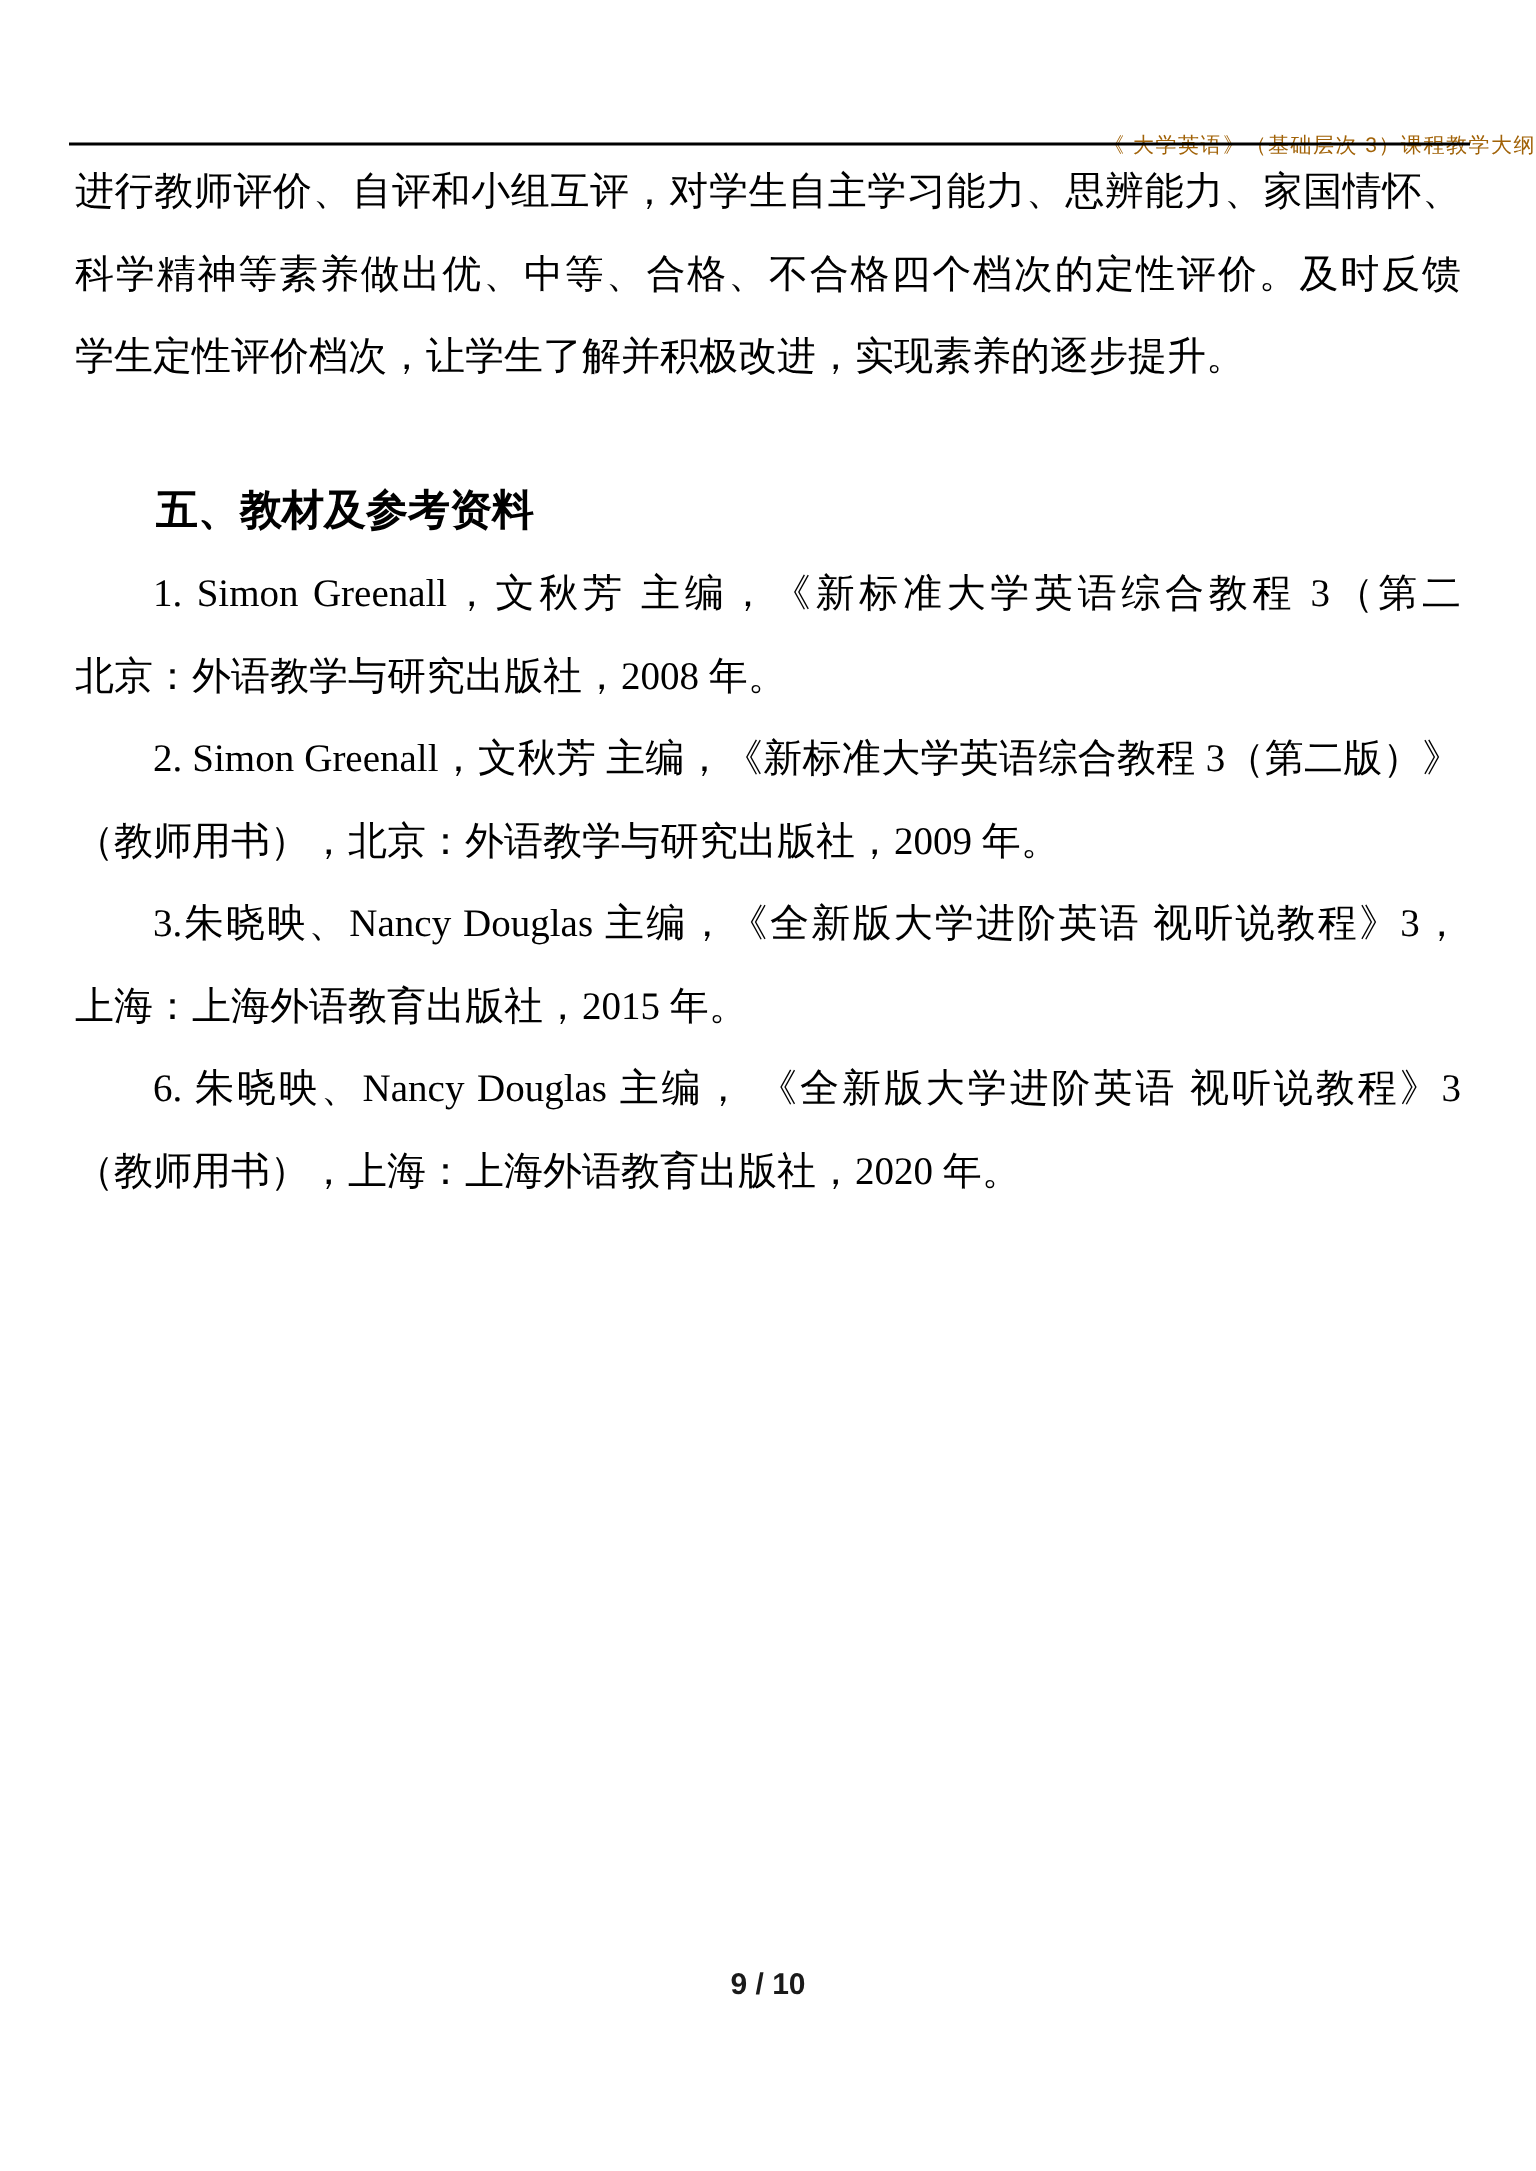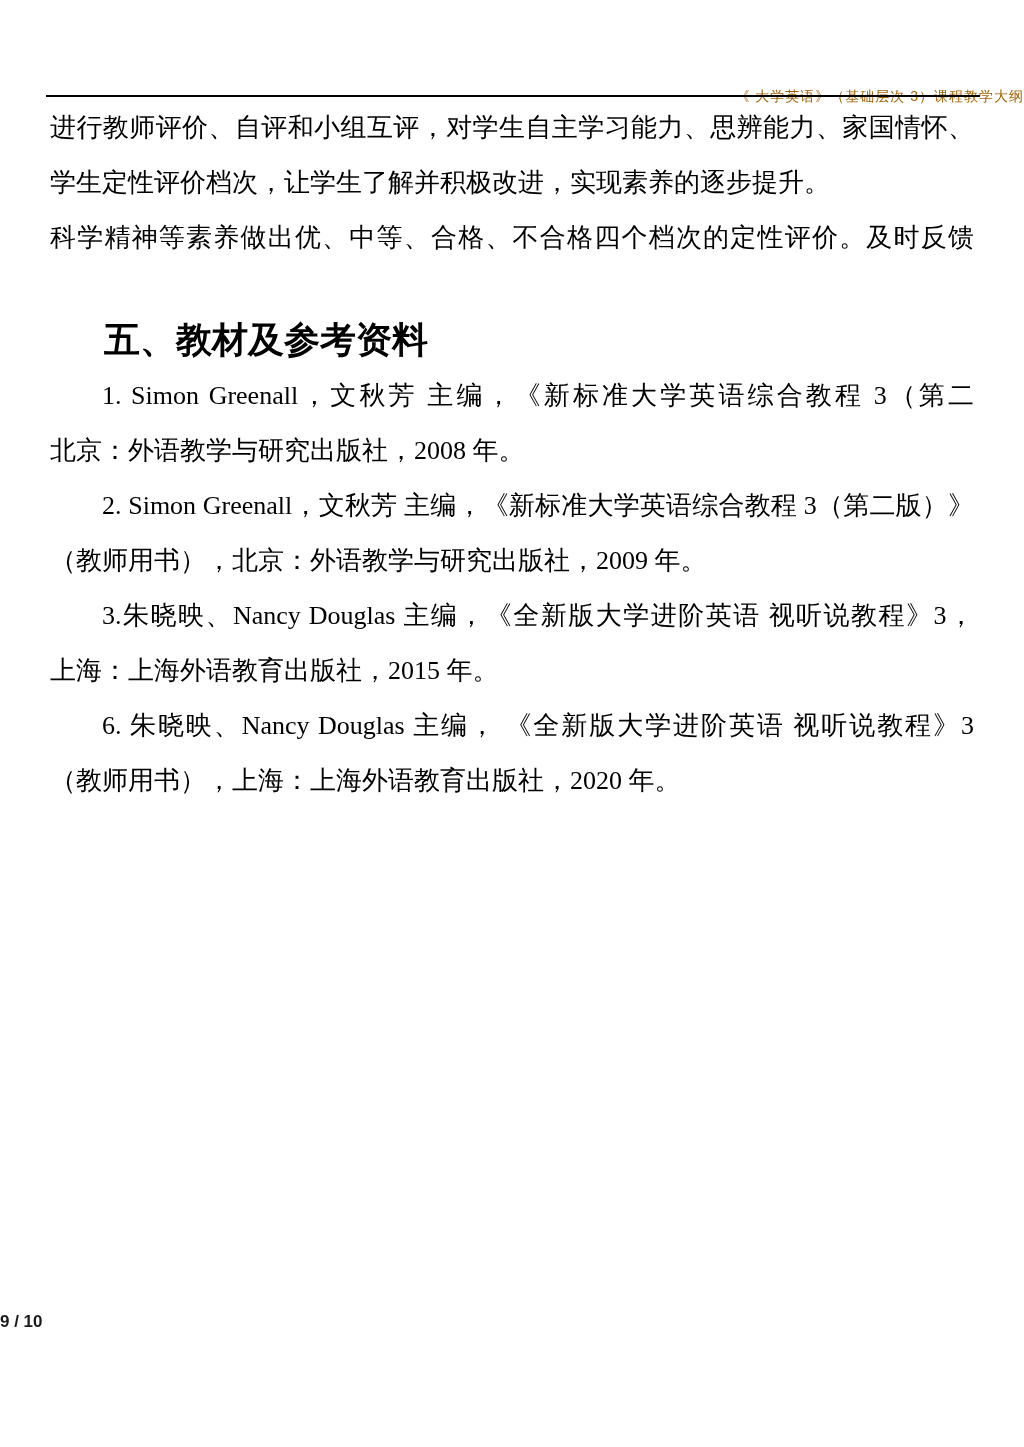--- a/index.html
+++ b/index.html
@@ -51,50 +51,50 @@
   .line.last {
     text-align-last: left;
   }
   .line.indent {
     text-indent: 52px;
   }
   .section-heading {
     margin-top: 48px;
     height: 55px;
     line-height: 55px;
-    font-size: 36px;
+    font-size: 28px;
     font-weight: bold;
     text-indent: 54px;
   }
   .footer-pageno {
     position: absolute;
     top: 1312px;
     left: 0;
     right: 0;
-    text-align: left;
+    text-align: center;
     font-family: "Liberation Sans", "DejaVu Sans", sans-serif;
-    font-size: 17px;
+    font-size: 20px;
     font-weight: 600;
     color: #1a1a1a;
   }
 </style>
 </head>
 <body>
 
 <div class="page">
 
   <div class="header-title">《 大学英语》（基础层次 3）课程教学大纲</div>
 
   <div class="header-rule"></div>
 
   <div class="content">
 
     <div class="line">进行教师评价、自评和小组互评，对学生自主学习能力、思辨能力、家国情怀、</div>
+    <div class="line">科学精神等素养做出优、中等、合格、不合格四个档次的定性评价。及时反馈</div>
     <div class="line last">学生定性评价档次，让学生了解并积极改进，实现素养的逐步提升。</div>
-    <div class="line">科学精神等素养做出优、中等、合格、不合格四个档次的定性评价。及时反馈</div>
 
     <div class="section-heading">五、教材及参考资料</div>
 
     <div class="line indent">1. Simon Greenall，文秋芳 主编，《新标准大学英语综合教程 3（第二版）》，</div>
     <div class="line last">北京：外语教学与研究出版社，2008 年。</div>
 
     <div class="line indent">2. Simon Greenall，文秋芳 主编，《新标准大学英语综合教程 3（第二版）》</div>
     <div class="line last">（教师用书），北京：外语教学与研究出版社，2009 年。</div>
 
     <div class="line indent">3.朱晓映、Nancy Douglas 主编，《全新版大学进阶英语 视听说教程》3，</div>

